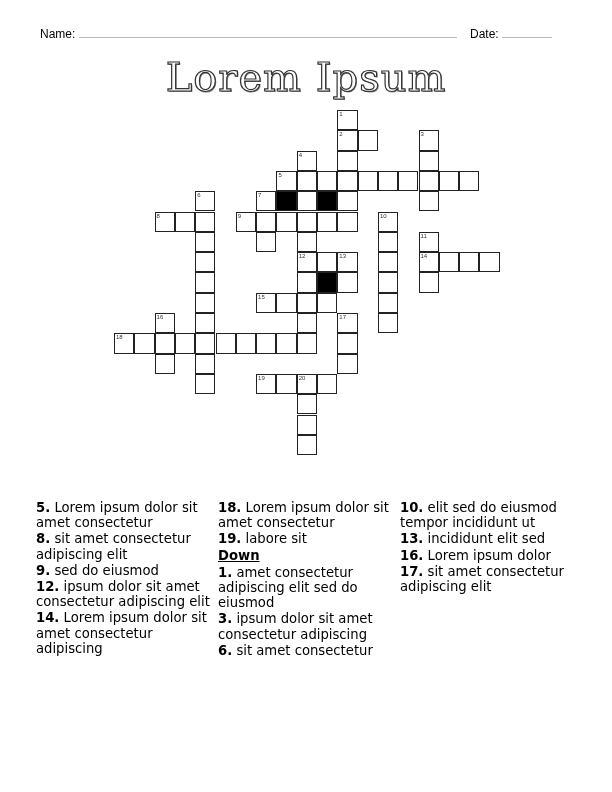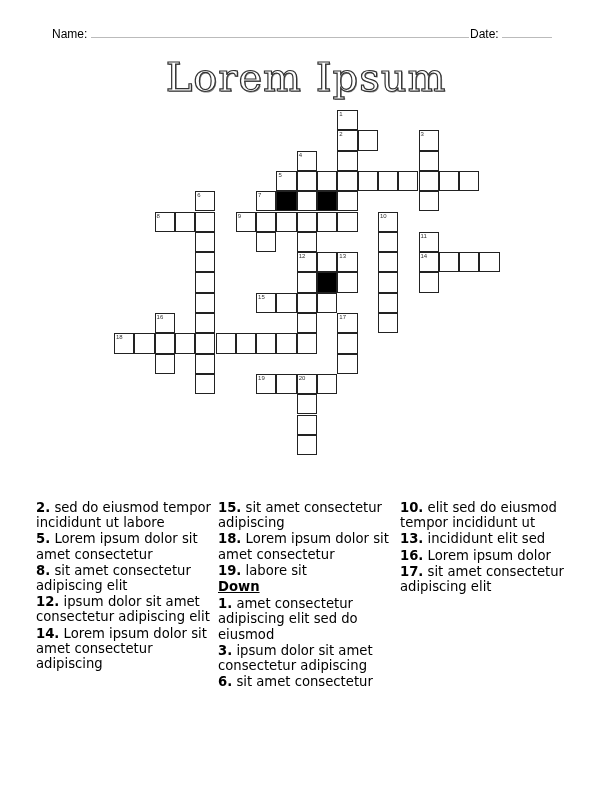--- a/index.html
+++ b/index.html
@@ -1,19 +1,19 @@
 <!DOCTYPE html>
 <html><head>
 <meta charset="utf-8">
 <style>
   html, body { margin: 0; padding: 0; background: #fff; }
   body { width: 612px; height: 792px; position: relative; overflow: hidden; font-family: "DejaVu Sans", sans-serif; color: #000; }
   .hdr { position: absolute; top: 27px; font-family: "Liberation Sans", sans-serif; font-size: 12px; }
   .hdr .line { display: inline-block; border-bottom: 1px solid #bbb; vertical-align: baseline; height: 10px; }
-  #name-row { left: 52px; }
+  #name-row { left: 40px; }
   #date-row { left: 470px; }
   #title { position: absolute; top: 54px; left: 0; width: 612px; text-align: center;
     font-family: "DejaVu Serif", serif; font-size: 40px; color: #fff; letter-spacing: 1px;
     -webkit-text-stroke: 1.2px #333; text-shadow: 1px 1px 0 #888; }
   #grid { position: absolute; left: 114px; top: 110px; }
   .cell { position: absolute; width: 20.3px; height: 20.3px; box-sizing: border-box; border: 1.2px solid #222; background: #fff; }
   .cell.black { background: #000; }
   .cell .num { position: absolute; left: 1px; top: 0; font-size: 6px; line-height: 7px; font-family: "Liberation Sans", sans-serif; color: #333; }
   .col { position: absolute; top: 500px; font-size: 13.2px; line-height: 15.2px; }
   .col .clue { margin-bottom: 1px; }
@@ -161,29 +161,28 @@
     <div class="cell" style="left: 182.7px; top: 263.9px;">
       <span class="num">20</span>
     </div>
     <div class="cell" style="left: 203px; top: 263.9px;"></div>
     <div class="cell" style="left: 182.7px; top: 284.2px;"></div>
     <div class="cell" style="left: 182.7px; top: 304.5px;"></div>
     <div class="cell" style="left: 182.7px; top: 324.8px;"></div>
   </div>
 
 <div class="col" id="col1">
-  <div class="clue"><b>2.</b> <span>sed do eiusmod tempor incididunt ut labore</span></div>
   <div class="clue"><b>5.</b> <span>Lorem ipsum dolor sit amet consectetur</span></div>
   <div class="clue"><b>8.</b> <span>sit amet consectetur adipiscing elit</span></div>
+  <div class="clue"><b>9.</b> <span>sed do eiusmod</span></div>
   <div class="clue"><b>12.</b> <span>ipsum dolor sit amet consectetur adipiscing elit</span></div>
   <div class="clue"><b>14.</b> <span>Lorem ipsum dolor sit amet consectetur adipiscing</span></div>
 </div>
 
 <div class="col" id="col2">
-  <div class="clue"><b>15.</b> <span>sit amet consectetur adipiscing</span></div>
   <div class="clue"><b>18.</b> <span>Lorem ipsum dolor sit amet consectetur</span></div>
   <div class="clue"><b>19.</b> <span>labore sit</span></div>
   <div class="heading">Down</div>
   <div class="clue"><b>1.</b> <span>amet consectetur adipiscing elit sed do eiusmod</span></div>
   <div class="clue"><b>3.</b> <span>ipsum dolor sit amet consectetur adipiscing</span></div>
   <div class="clue"><b>6.</b> <span>sit amet consectetur</span></div>
 </div>
 
 <div class="col" id="col3">
   <div class="clue"><b>10.</b> <span>elit sed do eiusmod tempor incididunt ut</span></div>

